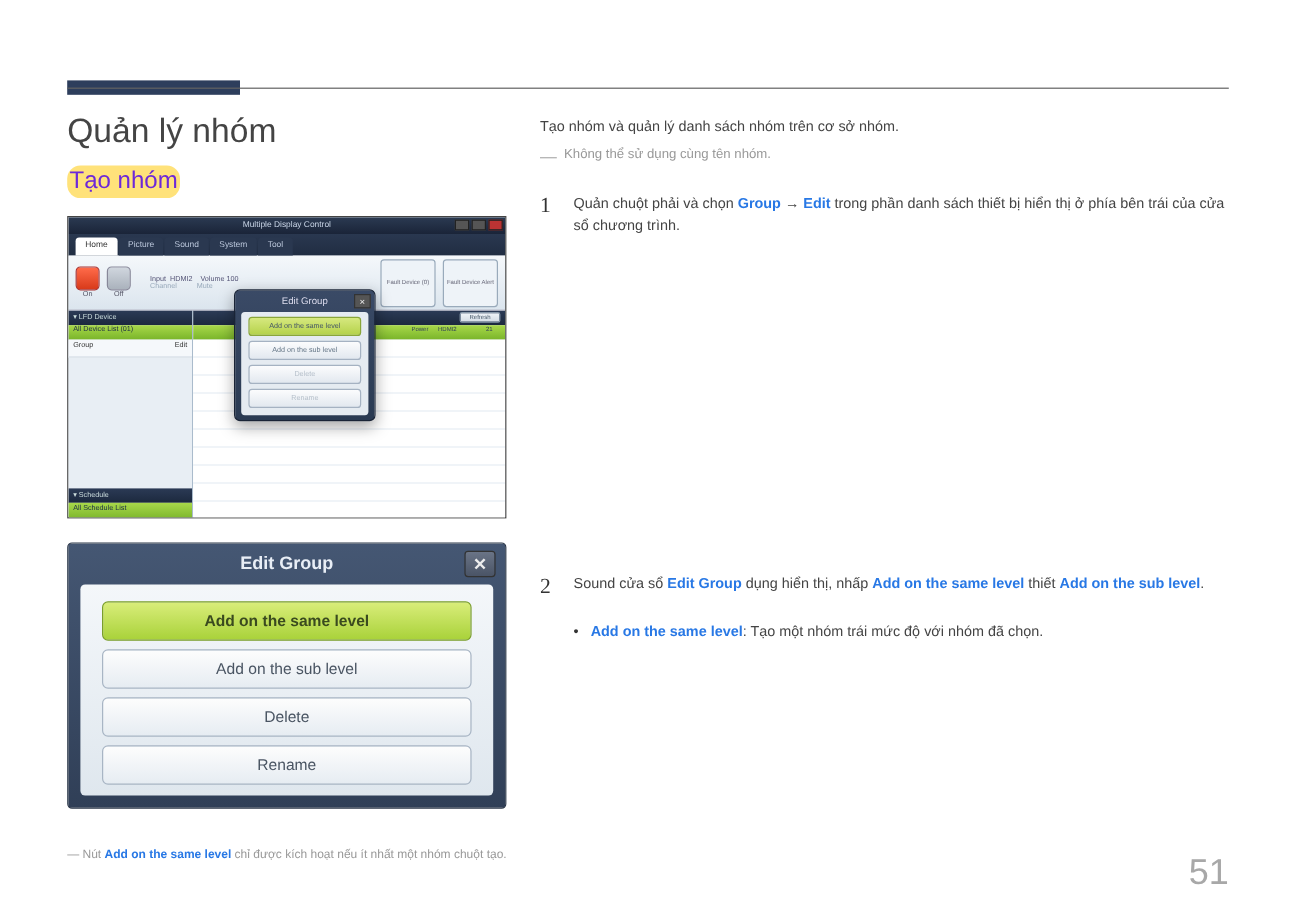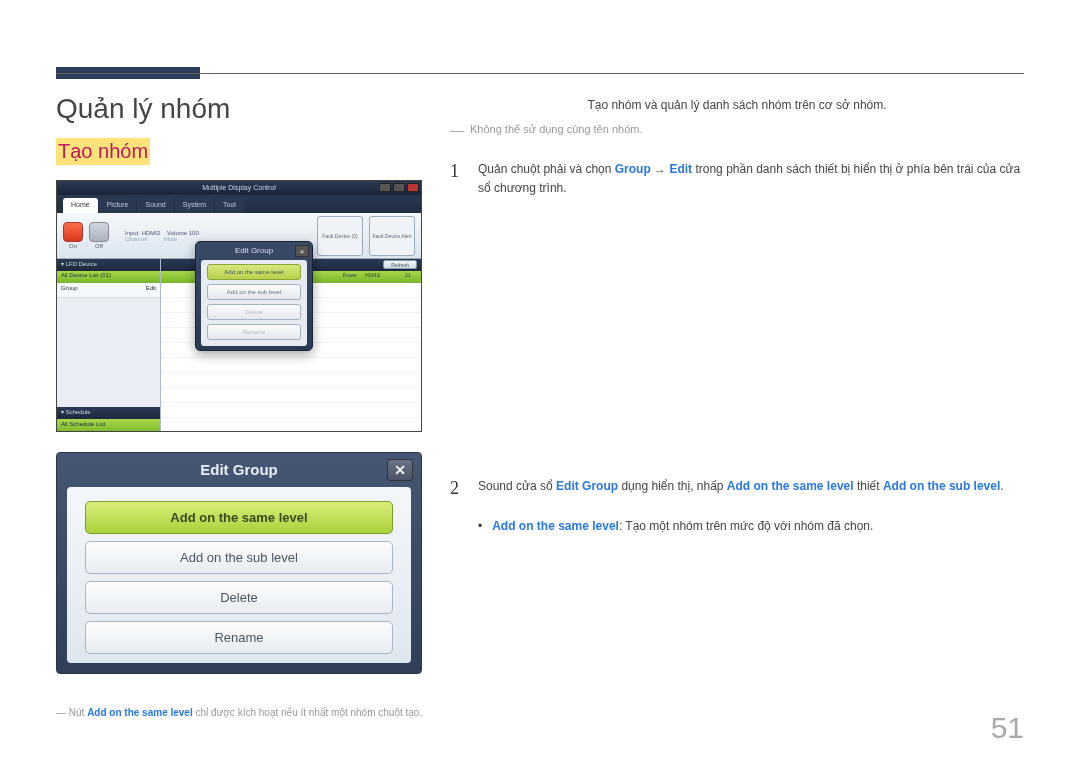--- a/index.html
+++ b/index.html
@@ -34,23 +34,24 @@
     font-size: 28px;
     font-weight: 400;
     color: #444;
   }
   .sub-title {
     position: absolute;
     top: 138px;
     left: 56px;
     font-size: 20px;
     font-weight: 400;
-    color: #be185d;
+    color: #6d28d9;
     background: #ffe27a;
     padding: 2px 2px;
+    border-radius: 11px;
   }
   
   .screenshot1 {
     position: absolute;
     top: 180px;
     left: 56px;
     width: 366px;
     height: 252px;
     border: 1px solid #444;
     background: linear-gradient(#e8f1f8,#e0e8ef);
@@ -173,21 +174,21 @@
   
   .rcol {
     position: absolute;
     top: 96px;
     left: 450px;
     right: 56px;
     font-size: 12px;
     color: #444;
     line-height: 1.6;
   }
-  .rp1 { margin-bottom: 6px; text-align: center; }
+  .rp1 { margin-bottom: 6px; }
   .note-row { display:flex; align-items:flex-start; gap:6px; color:#999; font-size:11px; margin-bottom:18px; }
   .dash { font-size:14px; color:#aaa; line-height:1; margin-top:2px; }
   .step { display:flex; gap:14px; margin-bottom:14px; }
   .stepnum { font-size:18px; font-family:Georgia,serif; color:#333; min-width:14px; font-weight:400; }
   .steptxt { flex:1; padding-top:3px; }
   .blue { color:#2878e5; font-weight:bold; }
   .step2 { position:absolute; top:378px; left:0; right:0; }
   .bullet-row { display:flex; gap:10px; margin-left:28px; margin-top:12px; font-size:12px; }
   .bullet { color:#333; }
 
@@ -313,18 +314,18 @@
 
   <div class="step2">
     <div class="step">
       <div class="stepnum">2</div>
       <div class="steptxt">
         <span>Sound cửa sổ </span><span class="blue">Edit Group</span><span> dụng hiển thị, nhấp </span><span class="blue">Add on the same level</span><span> thiết </span><span class="blue">Add on the sub level</span><span>.</span>
       </div>
     </div>
     <div class="bullet-row">
       <span class="bullet">•</span>
-      <span><span class="blue">Add on the same level</span><span>: Tạo một nhóm trên mức độ với nhóm đã chọn.</span></span>
+      <span><span class="blue">Add on the same level</span><span>: Tạo một nhóm trái mức độ với nhóm đã chọn.</span></span>
     </div>
   </div>
 </div>
 
 <div class="pagenum">51</div>
 
 </body></html>

